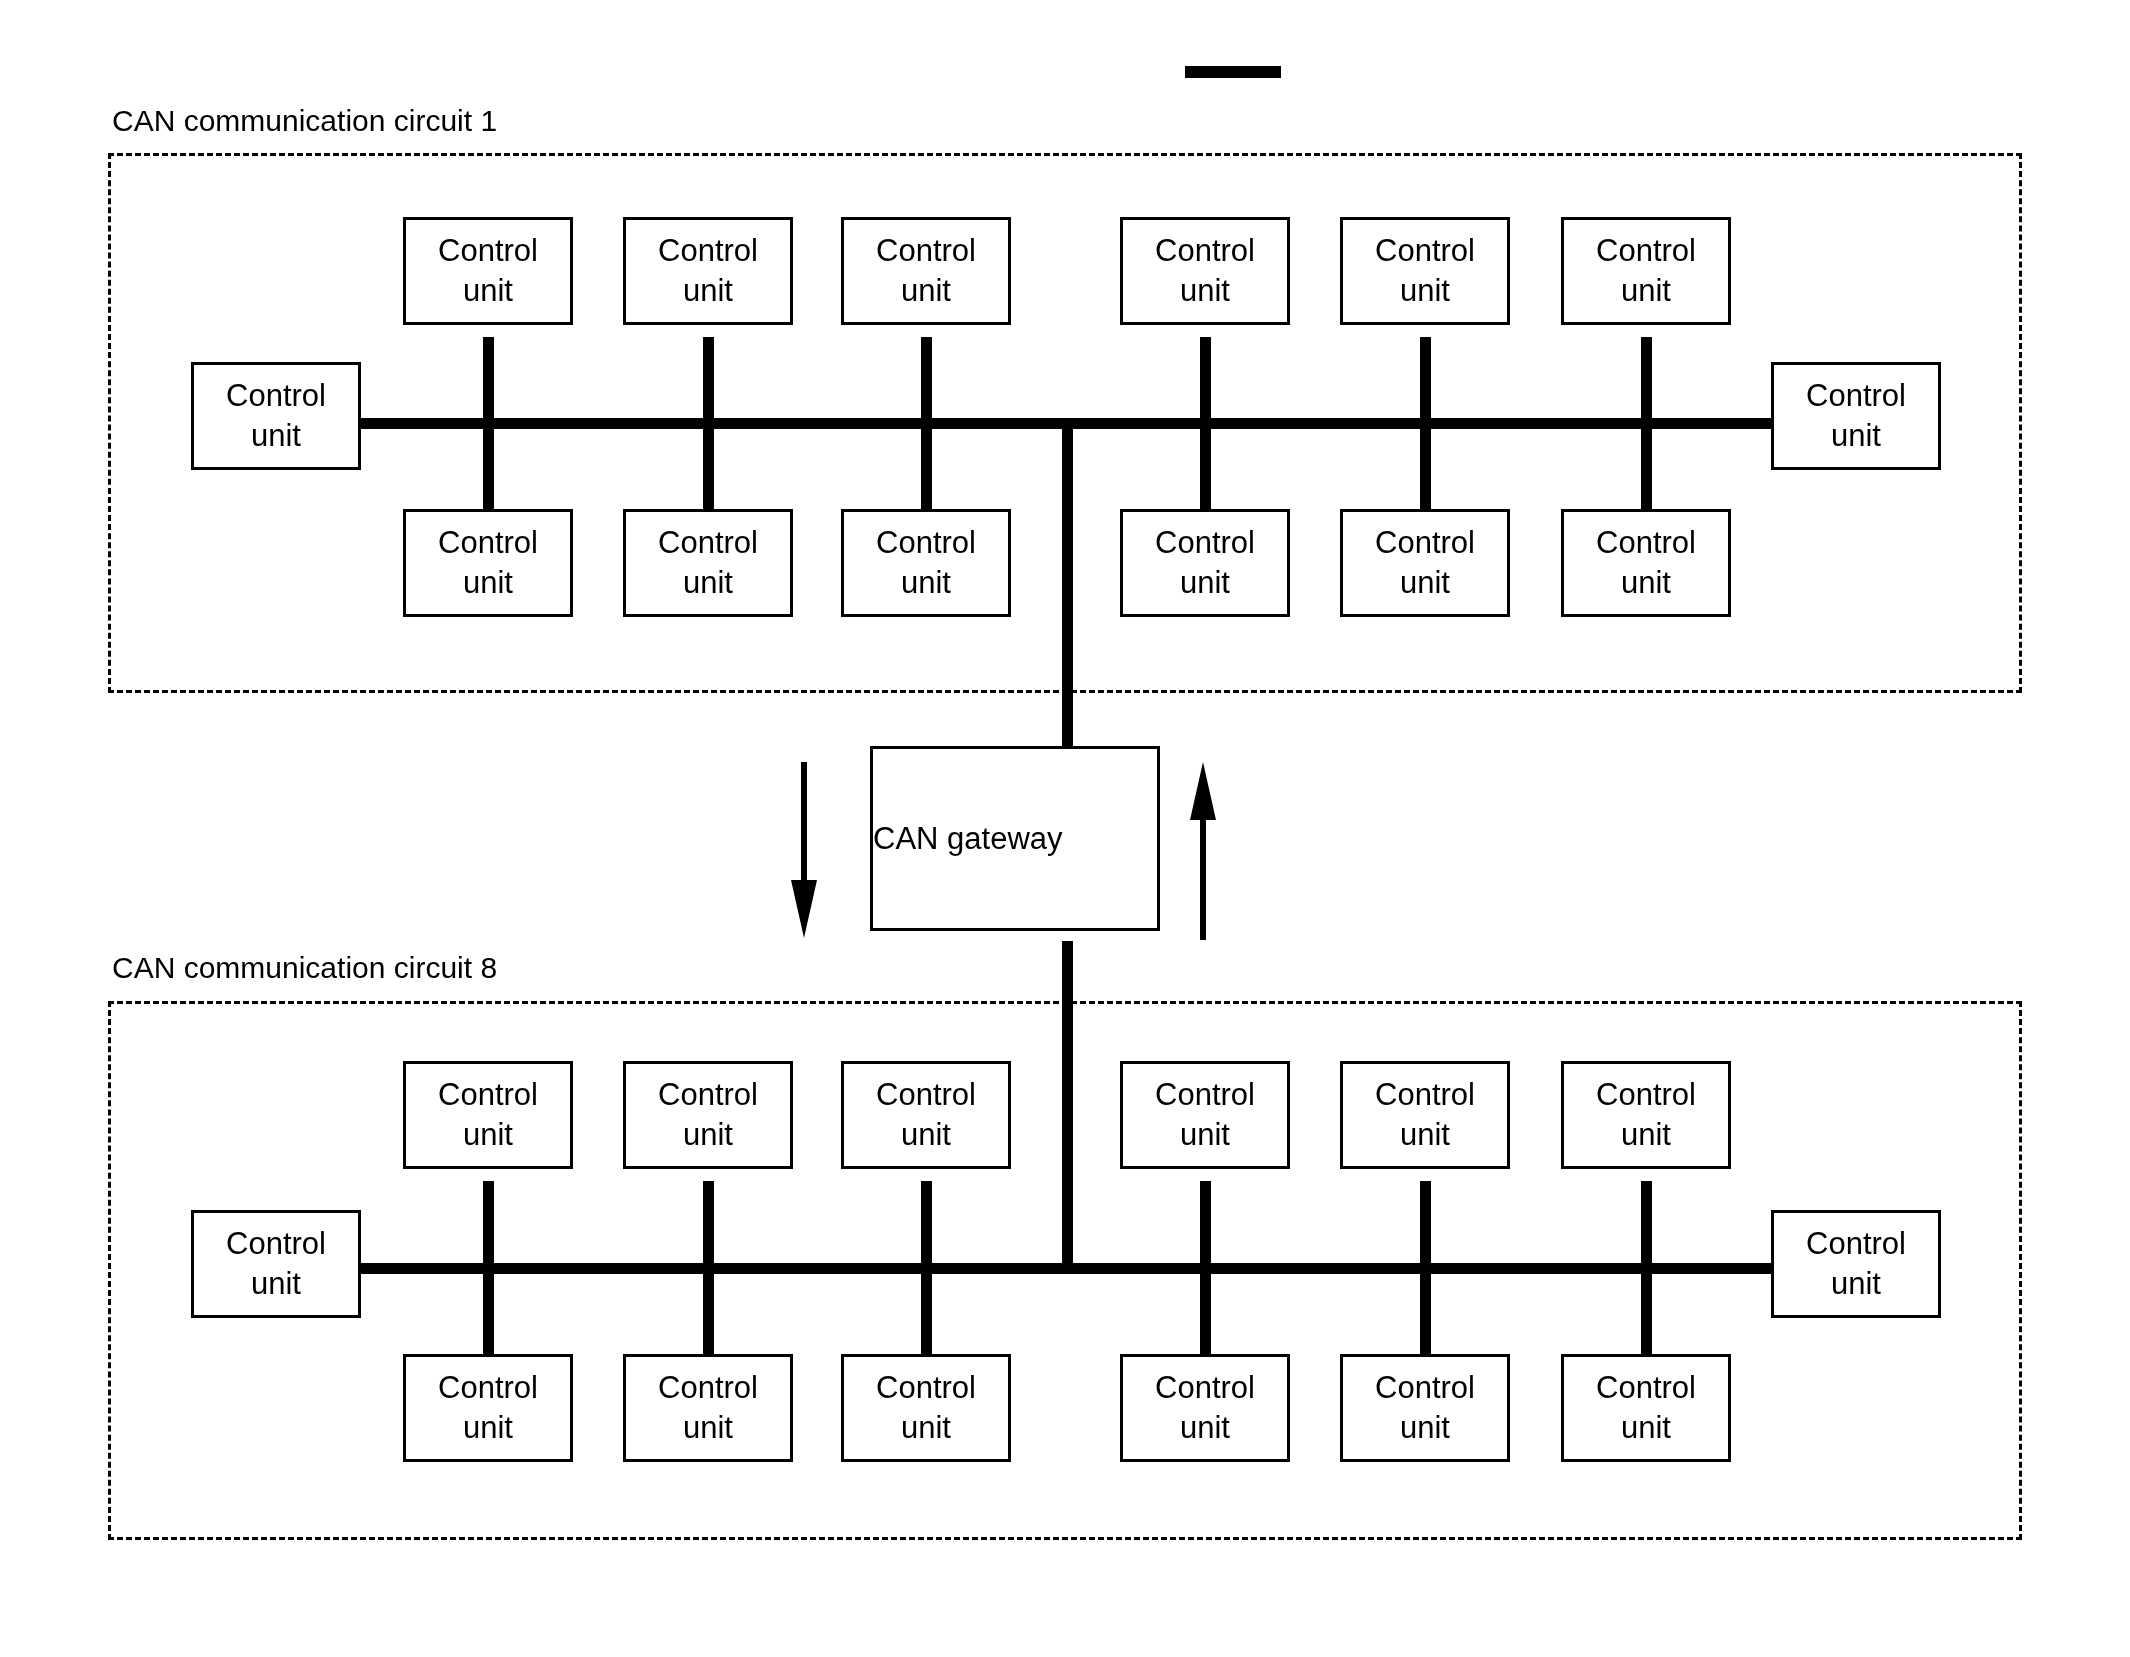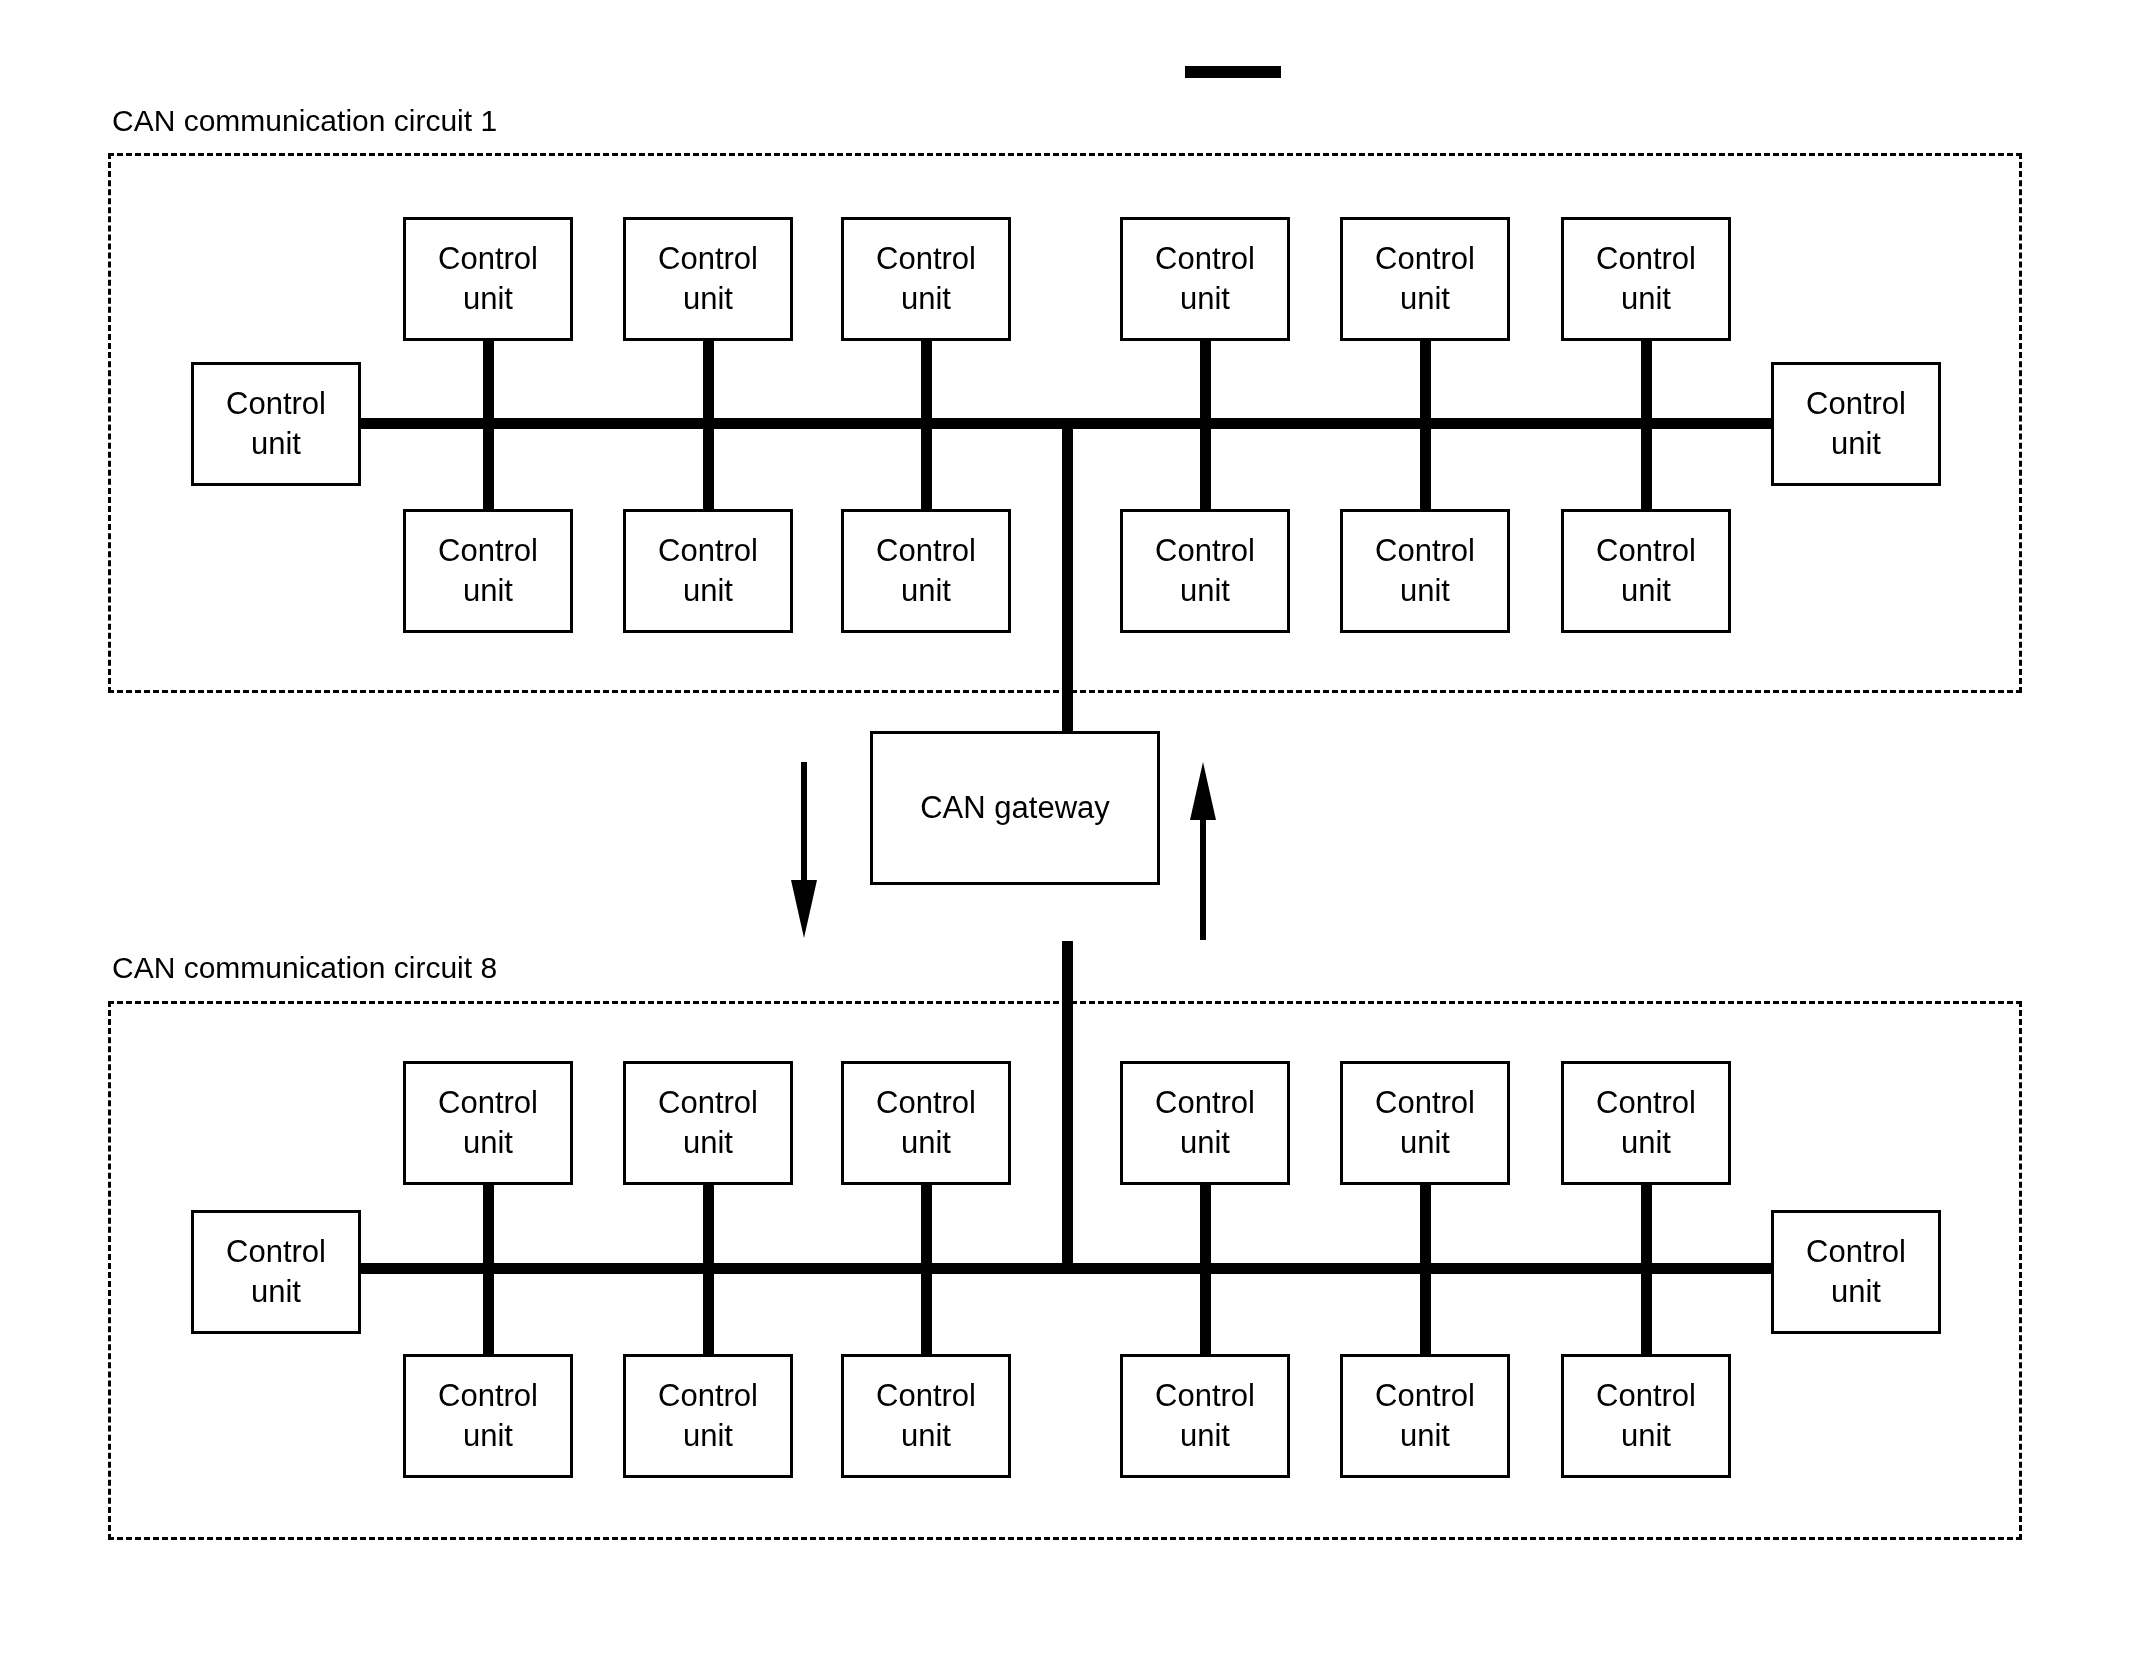--- a/index.html
+++ b/index.html
@@ -4,30 +4,30 @@
 <style>
   html,body { margin:0; padding:0; background:#ffffff; }
   .diagram {
     position:relative; width:2130px; height:1657px; background:#ffffff;
     font-family:"Liberation Sans", sans-serif; color:#000;
   }
   .hline, .vline { position:absolute; background:#000; }
   .dashed { position:absolute; border:3px dashed #000; box-sizing:border-box; }
   .circuit-title { position:absolute; font-size:30px; line-height:34px; white-space:nowrap; }
   .cu {
-    position:absolute; width:170px; height:124px; background:#fff;
+    position:absolute; width:170px; height:108px; background:#fff;
     border:3px solid #000; box-sizing:border-box;
     display:flex; align-items:center; justify-content:center;
     text-align:center; font-size:31px; line-height:1.28;
   }
   .cu-label { display:block; padding:0 18px; }
   .gw {
-    position:absolute; left:870px; top:731px; width:290px; height:154px;
+    position:absolute; left:870px; top:746px; width:290px; height:185px;
     background:#fff; border:3px solid #000; box-sizing:border-box;
-    display:flex; align-items:center; justify-content:center;
+    display:flex; align-items:center; 
     font-size:31px; white-space:nowrap;
   }
   .legend-line { position:absolute; left:1185px; top:66px; width:96px; height:12px; background:#000; }
   .legend-label { position:absolute; left:1292px; top:55px; font-size:30px; line-height:34px; white-space:nowrap; }
   .tri { position:absolute; width:0; height:0; }
   .tri-down { border-left:13px solid transparent; border-right:13px solid transparent; border-top:58px solid #000; }
   .tri-up   { border-left:13px solid transparent; border-right:13px solid transparent; border-bottom:58px solid #000; }
 </style>
 </head>
 <body>

